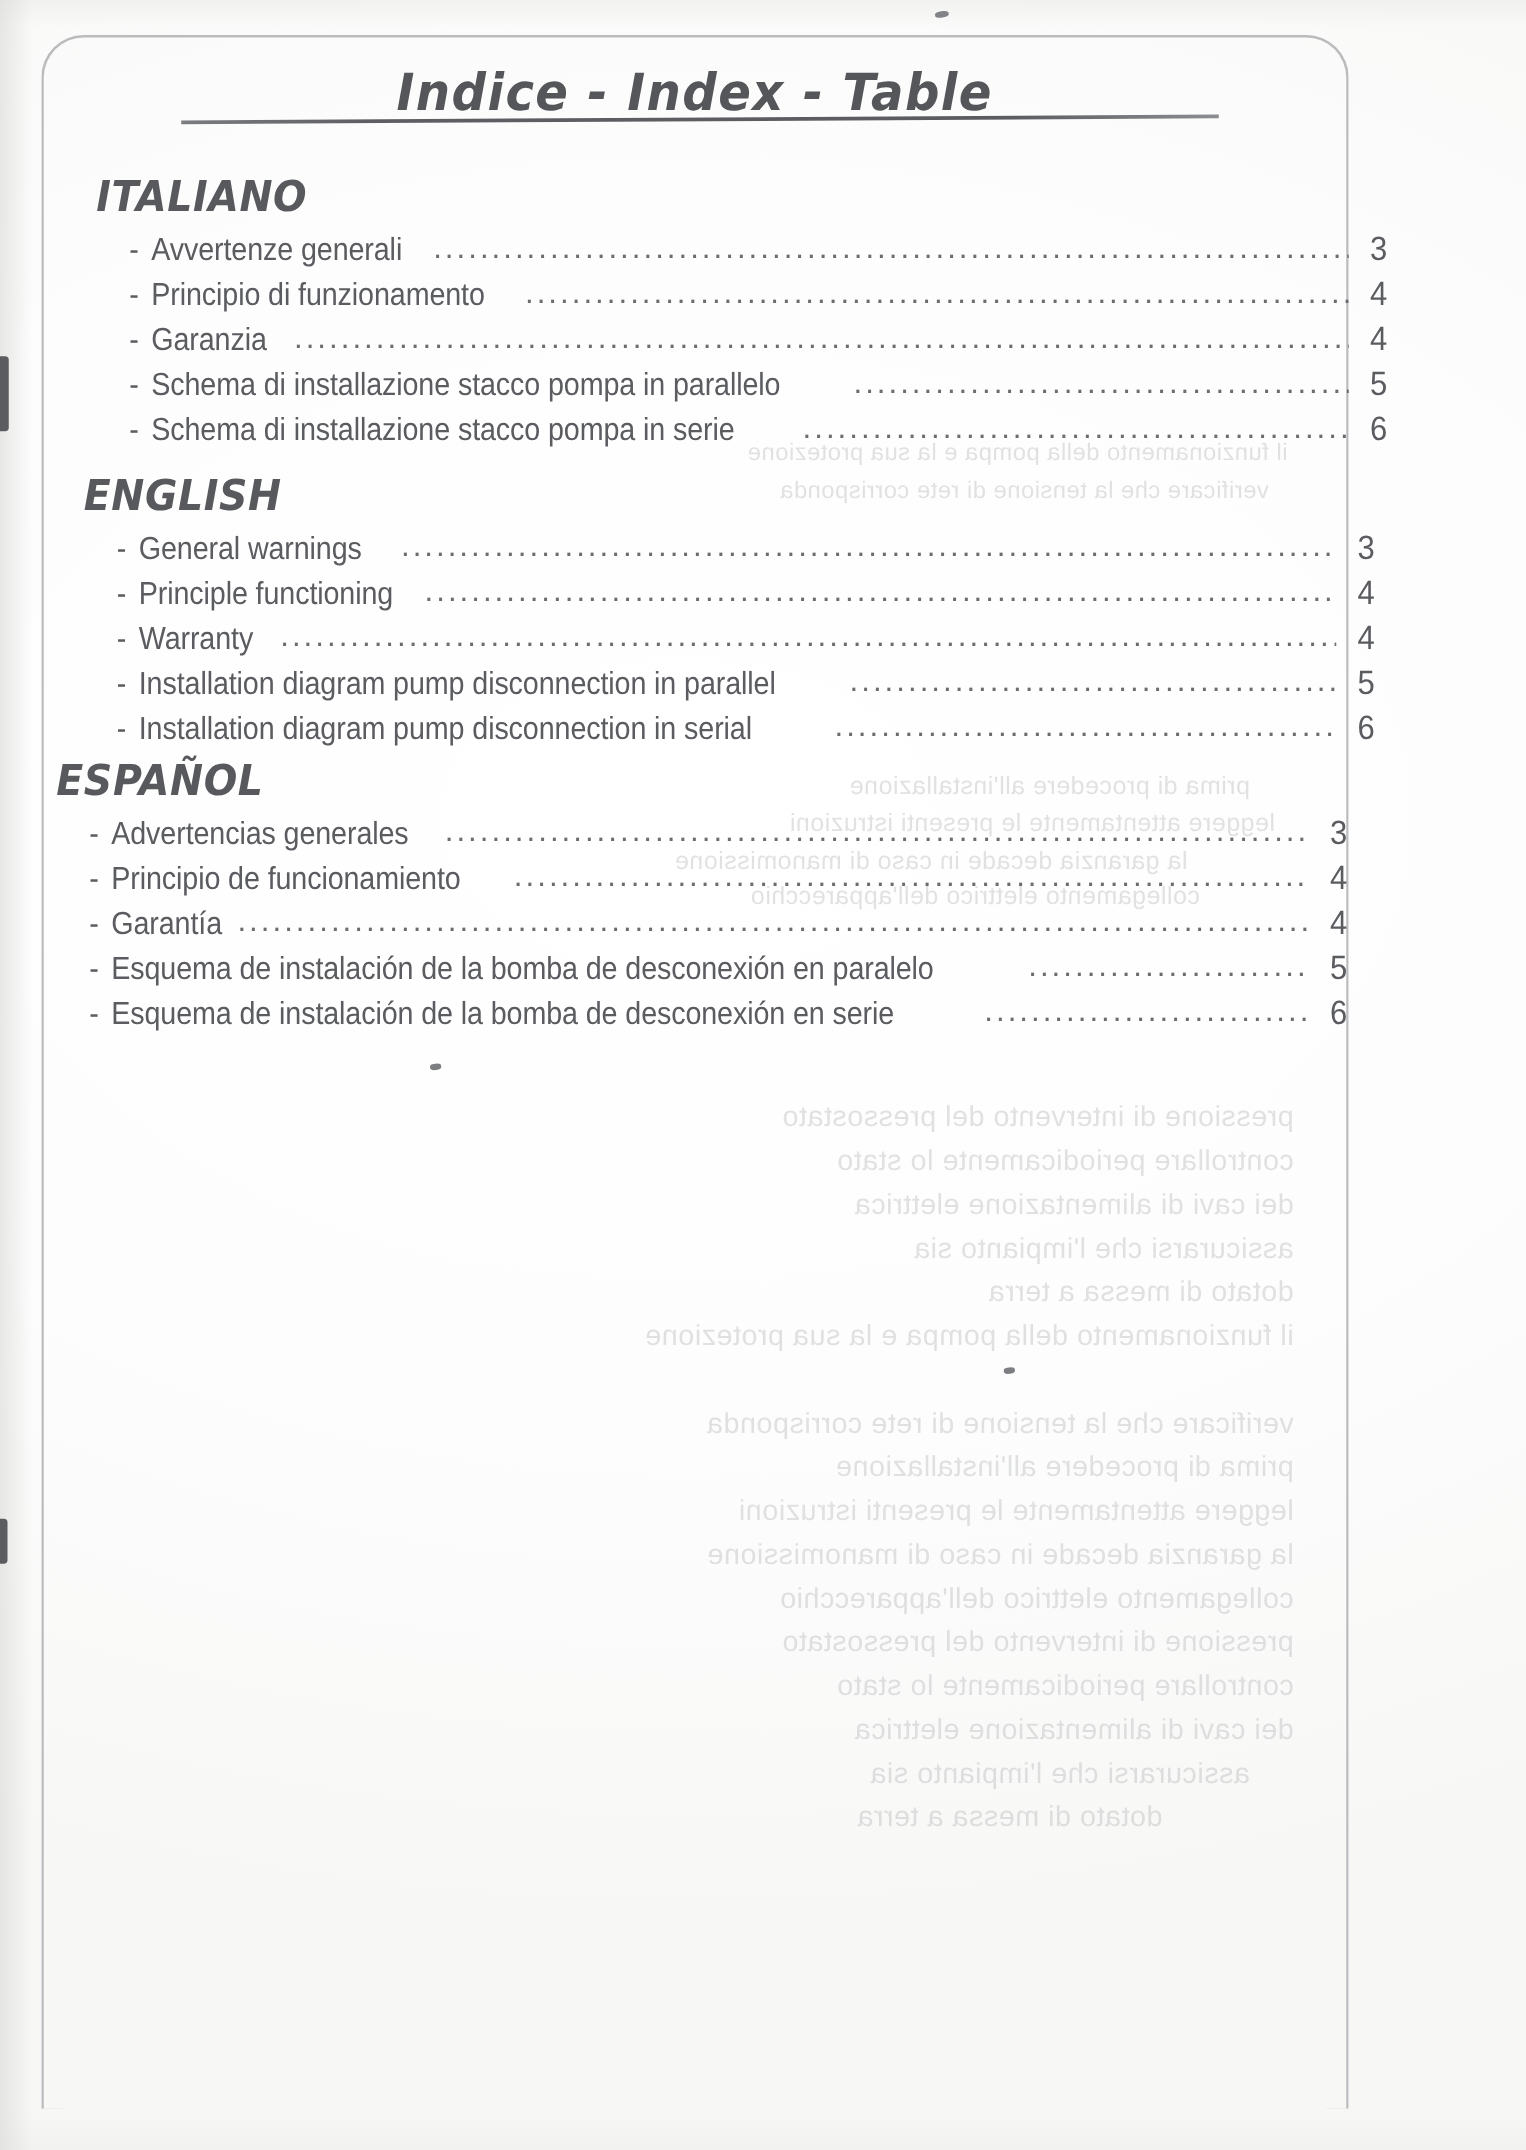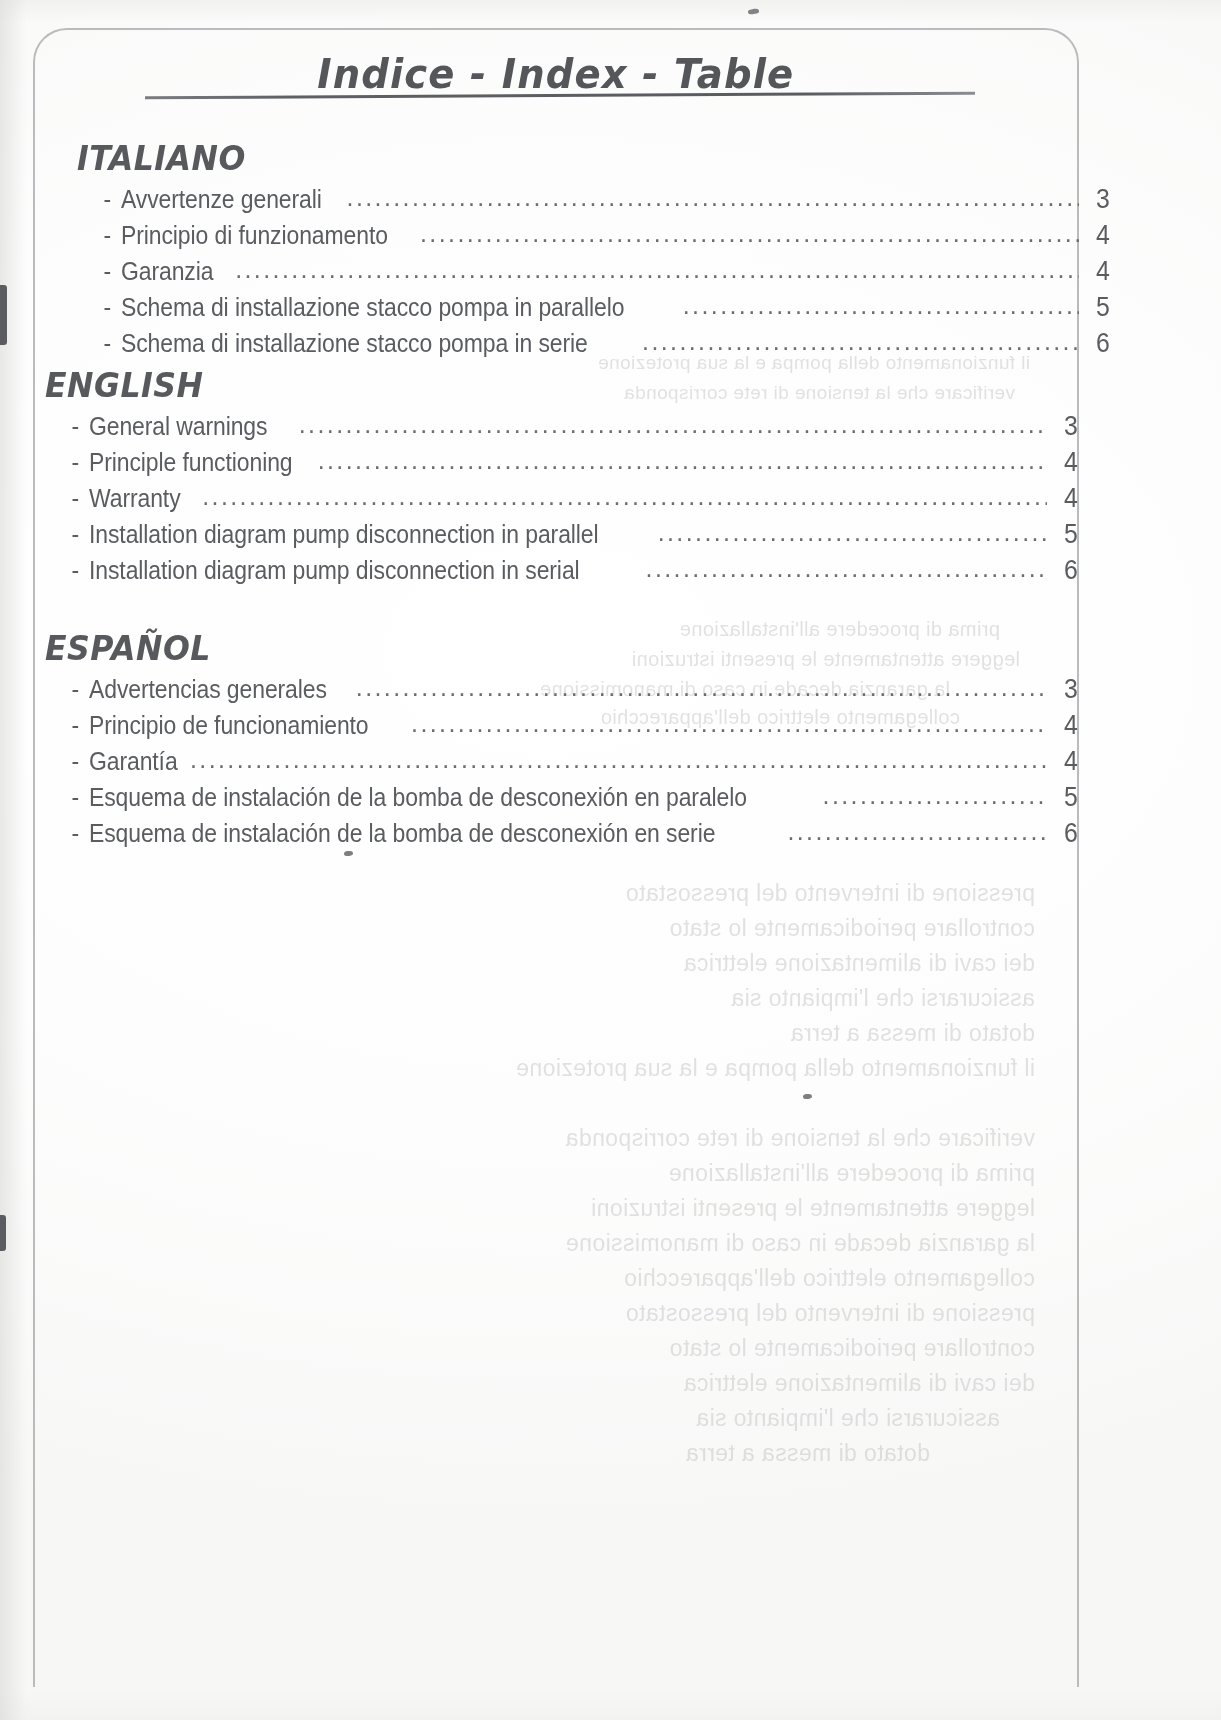--- a/index.html
+++ b/index.html
@@ -98,22 +98,22 @@
     position: absolute;
     left: 112px; top: 66px;
     width: 830px;
     height: 3px;
     background: linear-gradient(90deg,#7a7c80 0%, #5d5f63 18%, #5a5c60 80%, #8b8d90 100%);
     transform: rotate(-0.32deg);
   }
 
   .lang-section { position: absolute; left: 0; width: 1046px; }
   #section-italiano { top: 110px; margin-left: 32px; }
-  #section-english  { top: 337px; }
-  #section-espanol   { top: 600px; }
+  #section-english  { top: 349px; margin-left: 22px; }
+  #section-espanol   { top: 577px; }
 
   .lang-heading {
     font-family: "DejaVu Sans", sans-serif;
     font-style: italic;
     font-weight: bold;
     font-size: 34px;
     color: #57595d;
     letter-spacing: 0.5px;
     margin: 0 0 6px 12px;
     transform: scaleX(0.93);

